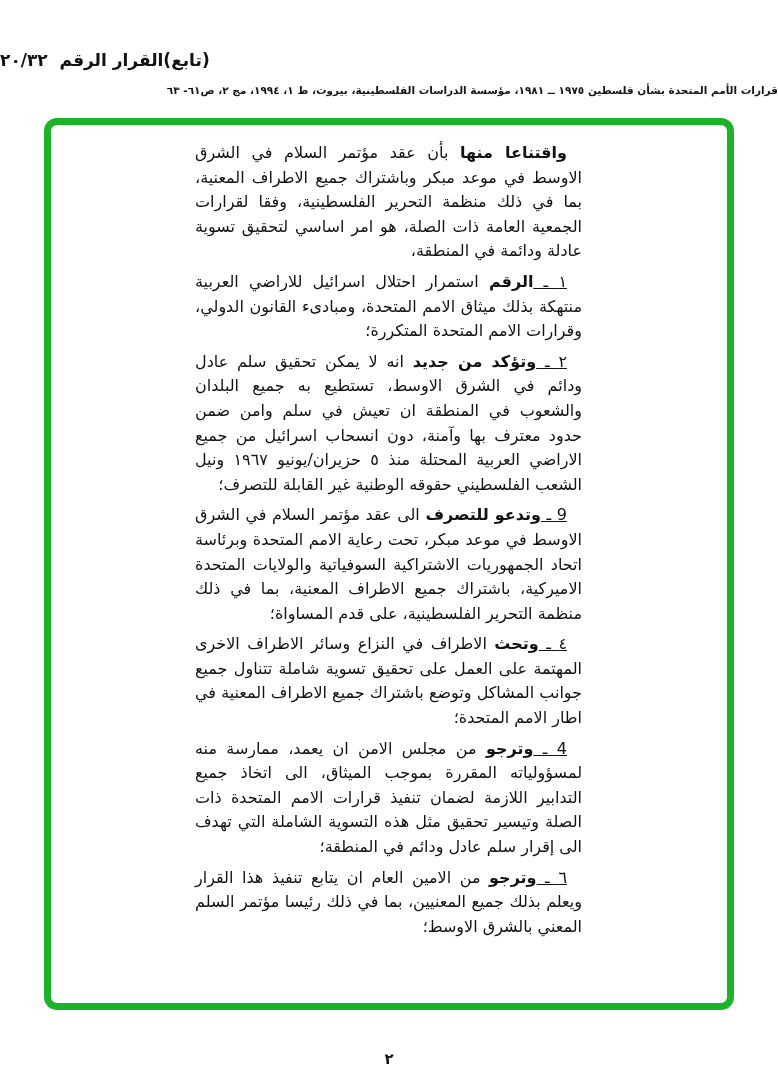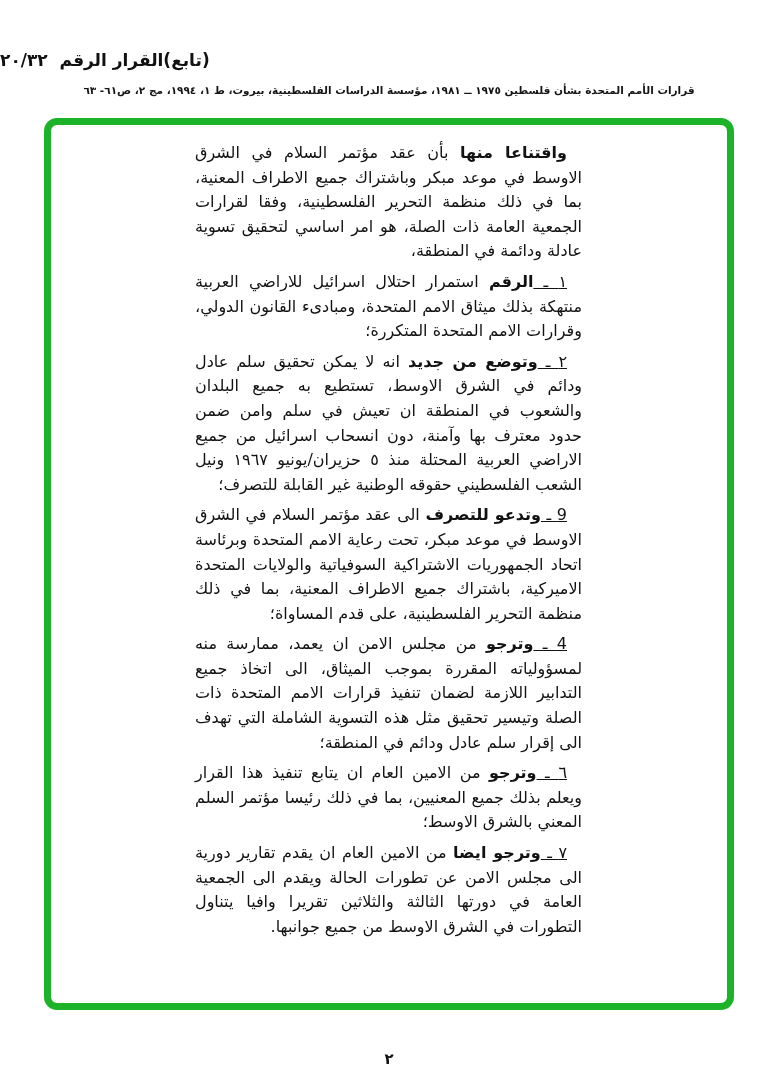--- a/index.html
+++ b/index.html
@@ -28,21 +28,21 @@
     letter-spacing: 0.2px;
     color: #111;
   }
 
   .bibliography {
     position: absolute;
     top: 84px;
     left: 0;
     right: 0;
     direction: rtl;
-    text-align: center;
+    text-align: right;
     font-weight: bold;
     font-size: 10.5px;
     white-space: nowrap;
     letter-spacing: -0.1px;
     color: #151515;
   }
 
   .content-frame {
     position: absolute;
     left: 44px;
@@ -93,26 +93,26 @@
 <div class="bibliography">قرارات الأمم المتحدة بشأن فلسطين ١٩٧٥ ــ ١٩٨١، مؤسسة الدراسات الفلسطينية، بيروت، ط ١، ١٩٩٤، مج ٢، ص٦١- ٦٣</div>
 
 <div class="content-frame" style="border-color: rgb(28, 179, 43);"></div>
 
 <div class="resolution-text">
 
   <p class="para"><span class="num"></span><b class="lead">واقتناعا منها</b><span> بأن عقد مؤتمر السلام في الشرق الاوسط في موعد مبكر وباشتراك جميع الاطراف المعنية، بما في ذلك منظمة التحرير الفلسطينية، وفقا لقرارات الجمعية العامة ذات الصلة، هو امر اساسي لتحقيق تسوية عادلة ودائمة في المنطقة،</span></p>
 
   <p class="para"><span class="num">١ ـ </span><b class="lead">الرقم</b><span> استمرار احتلال اسرائيل للاراضي العربية منتهكة بذلك ميثاق الامم المتحدة، ومبادىء القانون الدولي، وقرارات الامم المتحدة المتكررة؛</span></p>
 
-  <p class="para"><span class="num">٢ ـ </span><b class="lead">وتوضع من جديد</b><span> انه لا يمكن تحقيق سلم عادل ودائم في الشرق الاوسط، تستطيع به جميع البلدان والشعوب في المنطقة ان تعيش في سلم وامن ضمن حدود معترف بها وآمنة، دون انسحاب اسرائيل من جميع الاراضي العربية المحتلة منذ ٥ حزيران/يونيو ١٩٦٧ ونيل الشعب الفلسطيني حقوقه الوطنية غير القابلة للتصرف؛</span></p>
+  <p class="para"><span class="num">٢ ـ </span><b class="lead">وتؤكد من جديد</b><span> انه لا يمكن تحقيق سلم عادل ودائم في الشرق الاوسط، تستطيع به جميع البلدان والشعوب في المنطقة ان تعيش في سلم وامن ضمن حدود معترف بها وآمنة، دون انسحاب اسرائيل من جميع الاراضي العربية المحتلة منذ ٥ حزيران/يونيو ١٩٦٧ ونيل الشعب الفلسطيني حقوقه الوطنية غير القابلة للتصرف؛</span></p>
 
   <p class="para"><span class="num">9 ـ </span><b class="lead">وتدعو للتصرف</b><span> الى عقد مؤتمر السلام في الشرق الاوسط في موعد مبكر، تحت رعاية الامم المتحدة وبرئاسة اتحاد الجمهوريات الاشتراكية السوفياتية والولايات المتحدة الاميركية، باشتراك جميع الاطراف المعنية، بما في ذلك منظمة التحرير الفلسطينية، على قدم المساواة؛</span></p>
 
+  <p class="para"><span class="num">٤ ـ </span><b class="lead">وتحث</b><span> الاطراف في النزاع وسائر الاطراف الاخرى المهتمة على العمل على تحقيق تسوية شاملة تتناول جميع جوانب المشاكل وتوضع باشتراك جميع الاطراف المعنية في اطار الامم المتحدة؛</span></p>
 
   <p class="para"><span class="num">4 ـ </span><b class="lead">وترجو</b><span> من مجلس الامن ان يعمد، ممارسة منه لمسؤولياته المقررة بموجب الميثاق، الى اتخاذ جميع التدابير اللازمة لضمان تنفيذ قرارات الامم المتحدة ذات الصلة وتيسير تحقيق مثل هذه التسوية الشاملة التي تهدف الى إقرار سلم عادل ودائم في المنطقة؛</span></p>
 
   <p class="para"><span class="num">٦ ـ </span><b class="lead">وترجو</b><span> من الامين العام ان يتابع تنفيذ هذا القرار ويعلم بذلك جميع المعنيين، بما في ذلك رئيسا مؤتمر السلم المعني بالشرق الاوسط؛</span></p>
 
-  <p class="para"><span class="num">٧ ـ </span><b class="lead">وترجو ايضا</b><span> من الامين العام ان يقدم تقارير دورية الى مجلس الامن عن تطورات الحالة ويقدم الى الجمعية العامة في دورتها الثالثة والثلاثين تقريرا وافيا يتناول التطورات في الشرق الاوسط من جميع جوانبها.</span></p>
 
 </div>
 
 <div class="page-number">٢</div>
 
 </body></html>

